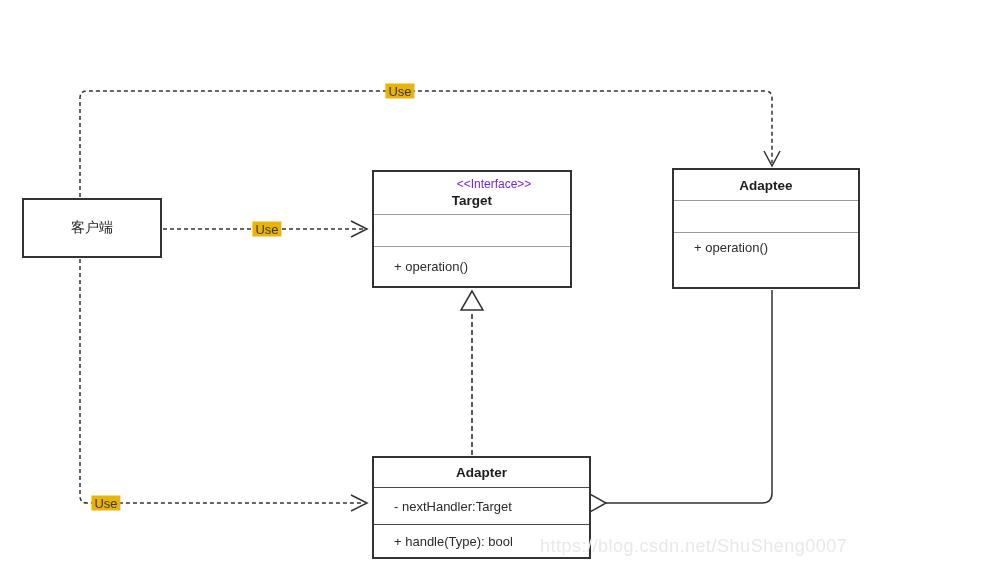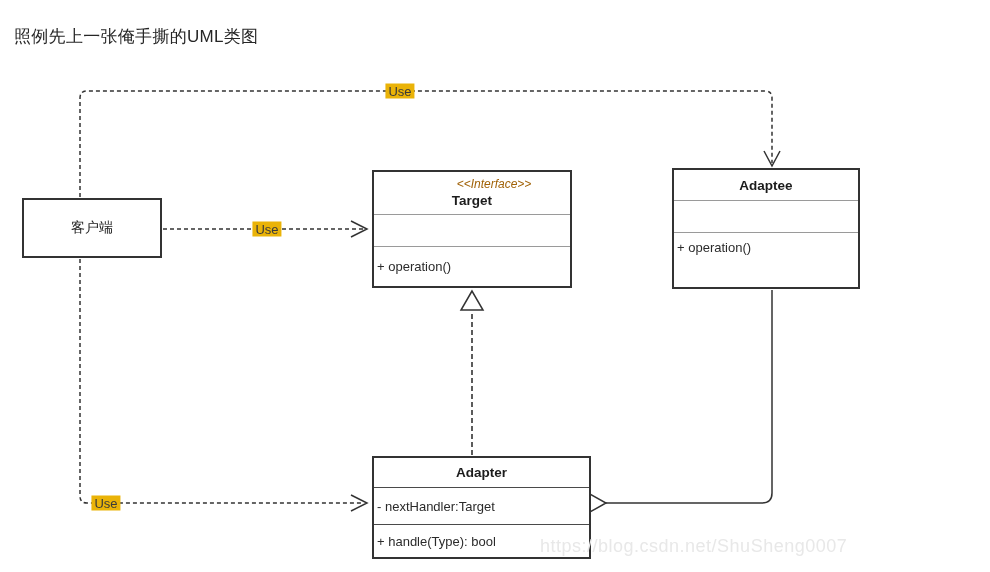--- a/index.html
+++ b/index.html
@@ -42,37 +42,36 @@
     border:2px solid var(--line);
   }
   .uml-box .head{
     display:flex;
     flex-direction:column;
     align-items:center;
     justify-content:center;
     text-align:center;
   }
   .uml-box .stereotype{
-    font-style:italic;
     font-size:12px;
-    color:#a16207;
+    color:#6d28d9;
     line-height:15px;
     margin-left:44px;
   }
   .uml-box .cls-name{
     font-weight:bold;
     font-size:13.5px;
     color:#1c1c1c;
     line-height:17px;
   }
   .uml-box .section{
     border-top:1px solid var(--divider);
     font-size:13px;
     color:#2b2b2b;
-    padding-left:3px;
+    padding-left:20px;
     display:flex;
     align-items:center;
   }
   .uml-box .section.top-align{
     align-items:flex-start;
     padding-top:7px;
   }
   .uml-box.adapter .section{
     border-top:1px solid #4a4a4a;
   }
@@ -100,21 +99,20 @@
     color:var(--watermark);
     letter-spacing:0.5px;
     white-space:nowrap;
   }
 </style>
 </head>
 <body>
 
 <div class="canvas">
 
-  <div class="page-title">照例先上一张俺手撕的UML类图</div>
 
   <svg class="connectors" viewBox="0 0 990 572" xmlns="http://www.w3.org/2000/svg">
 
     <path d="M 80 197 L 80 98 Q 80 91 87 91 L 765 91 Q 772 91 772 98 L 772 163" fill="none" stroke="#333333" stroke-width="1.5" stroke-dasharray="4 3"></path>
     <path d="M 764 151 L 772 166 L 780 151" fill="none" stroke="#333333" stroke-width="1.5"></path>
 
     <path d="M 163 229 L 363 229" fill="none" stroke="#333333" stroke-width="1.5" stroke-dasharray="4 3"></path>
     <path d="M 351 221 L 367 229 L 351 237" fill="none" stroke="#333333" stroke-width="1.5"></path>
 
     <path d="M 80 259 L 80 496 Q 80 503 87 503 L 363 503" fill="none" stroke="#333333" stroke-width="1.5" stroke-dasharray="4 3"></path>

